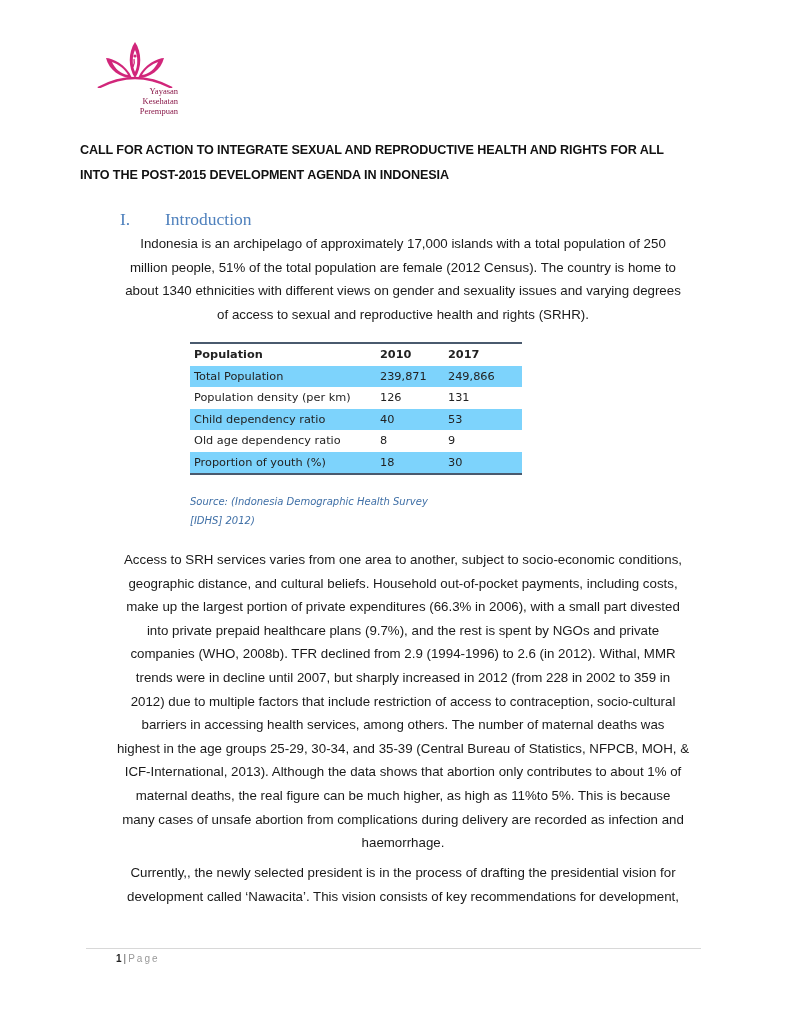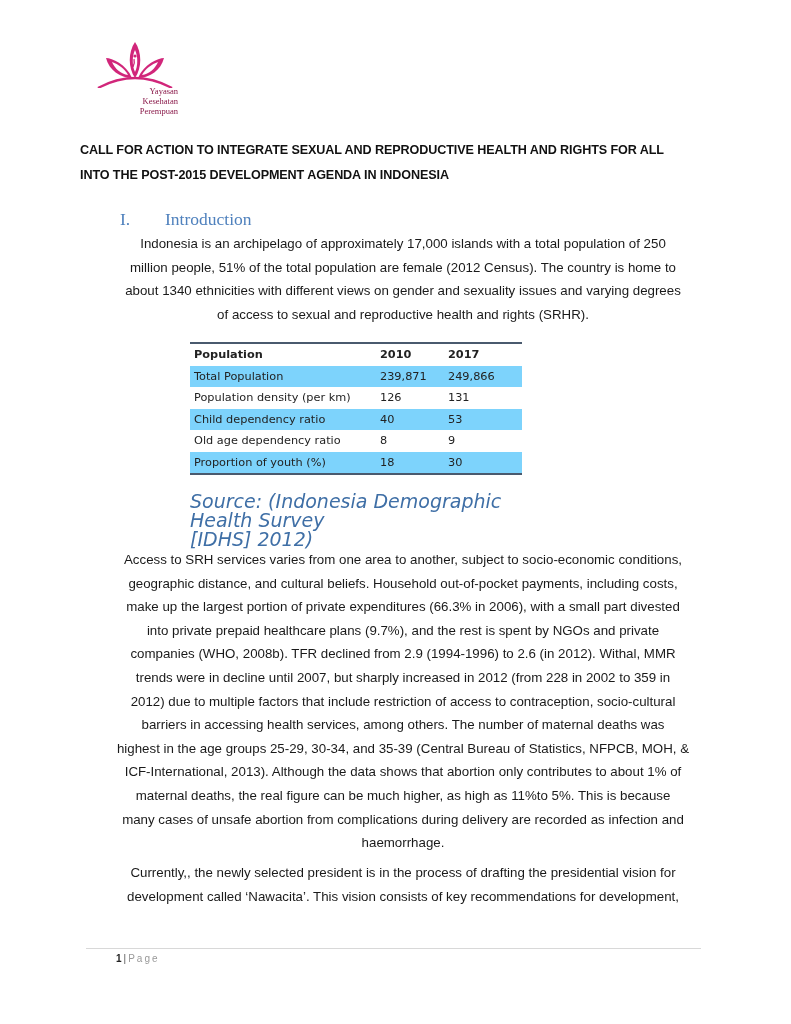--- a/index.html
+++ b/index.html
@@ -24,21 +24,21 @@
     .tbl { position: absolute; left: 190px; top: 342px; width: 332px; border-collapse: collapse;
            font-family: "DejaVu Sans", sans-serif; font-size: 11.3px; color: #222; }
     .tbl { border-top: 2px solid #4a5a6e; border-bottom: 2px solid #4a5a6e; }
     .tbl th, .tbl td { padding: 0 4px; height: 21.5px; text-align: left; white-space: nowrap; }
     .tbl th { font-weight: bold; }
     .tbl tr.shade td { background: #7dd3fc; }
     .tbl .c1 { width: 178px; }
     .tbl .c2 { width: 60px; }
 
     .source { position: absolute; left: 190px; top: 492px; width: 340px; font-family: "DejaVu Sans", sans-serif;
-              font-style: italic; font-size: 19px; line-height: 19px; color: #3f6fa6; }
+              font-style: italic; font-size: 10px; line-height: 19px; color: #3f6fa6; }
 
     .footer-rule { position: absolute; left: 86px; top: 948px; width: 615px; height: 1px; background: #d8d8d8; }
     .footer { position: absolute; left: 88px; top: 953px; font-size: 10px; color: #999; letter-spacing: 2px; margin-left: 28px; }
     .footer .pg { font-weight: bold; color: #222; letter-spacing: 0; }
     .footer .sep { color: #555; letter-spacing: 0; margin: 0 2px; }
   </style>
 </head>
 <body>
 
 <div class="logo">

